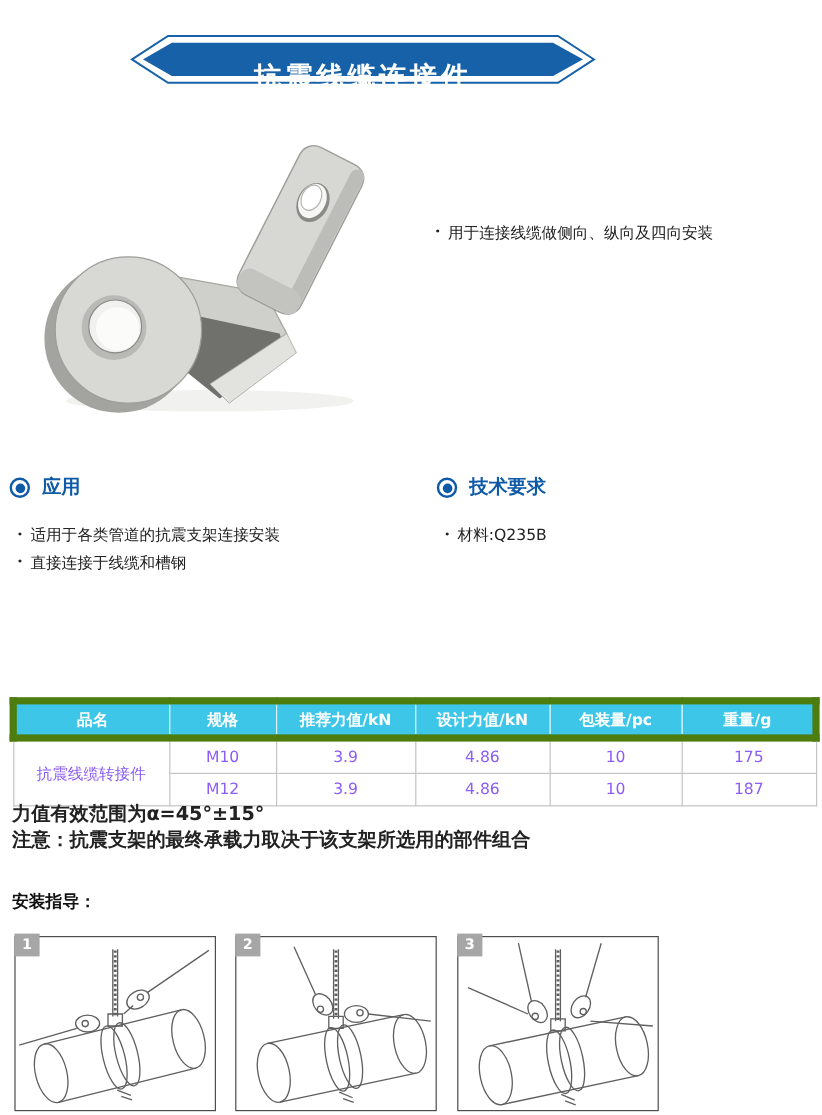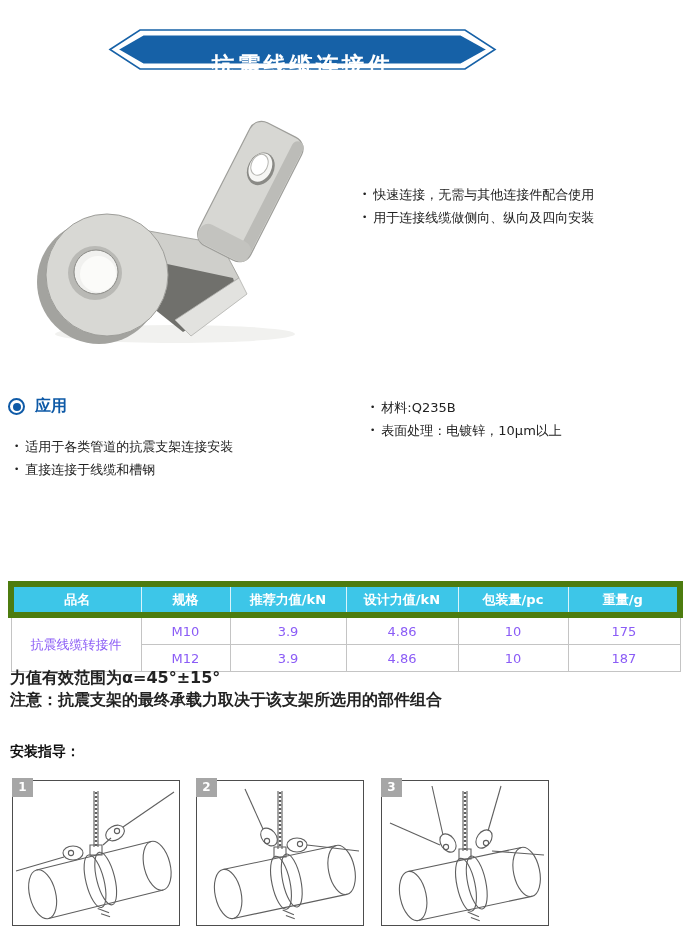--- a/index.html
+++ b/index.html
@@ -85,36 +85,38 @@
     </g>
 
     <circle cx="74" cy="174" r="62" fill="#a3a39f"></circle>
     <circle cx="82" cy="167" r="61" fill="#d8d8d4" stroke="#9e9e9a" stroke-width="1"></circle>
     <circle cx="70" cy="165" r="27" fill="#b9b9b5"></circle>
     <circle cx="71" cy="164" r="22" fill="#f1f1ef" stroke="#8a8a86" stroke-width="1"></circle>
     <circle cx="73" cy="166" r="18" fill="#fbfbf9"></circle>
   </svg>
 
   <div class="features">
-    <div class="bullet">快速连接，无需与其他连接件配合使用</div>
     <div class="bullet">用于连接线缆做侧向、纵向及四向安装</div>
   </div>
 
   <div class="section section-application">
     <div class="section-head">
       <span class="target-icon"></span>
       <span class="section-title">应用</span>
     </div>
     <div class="bullet">适用于各类管道的抗震支架连接安装</div>
     <div class="bullet">直接连接于线缆和槽钢</div>
   </div>
 
   <div class="section section-technical">
+    <div class="section-head">
+      <span class="target-icon"></span>
+      <span class="section-title">技术要求</span>
+    </div>
     <div class="bullet">材料:Q235B</div>
-    <div class="bullet">表面处理：电镀锌，10μm以上</div>
   </div>
 
   <table class="spec-table">
     <colgroup>
       <col style="width:130px">
         <col style="width:89px">
         <col style="width:116px">
       <col style="width:112px">
         <col style="width:110px">
         <col style="width:112px">

